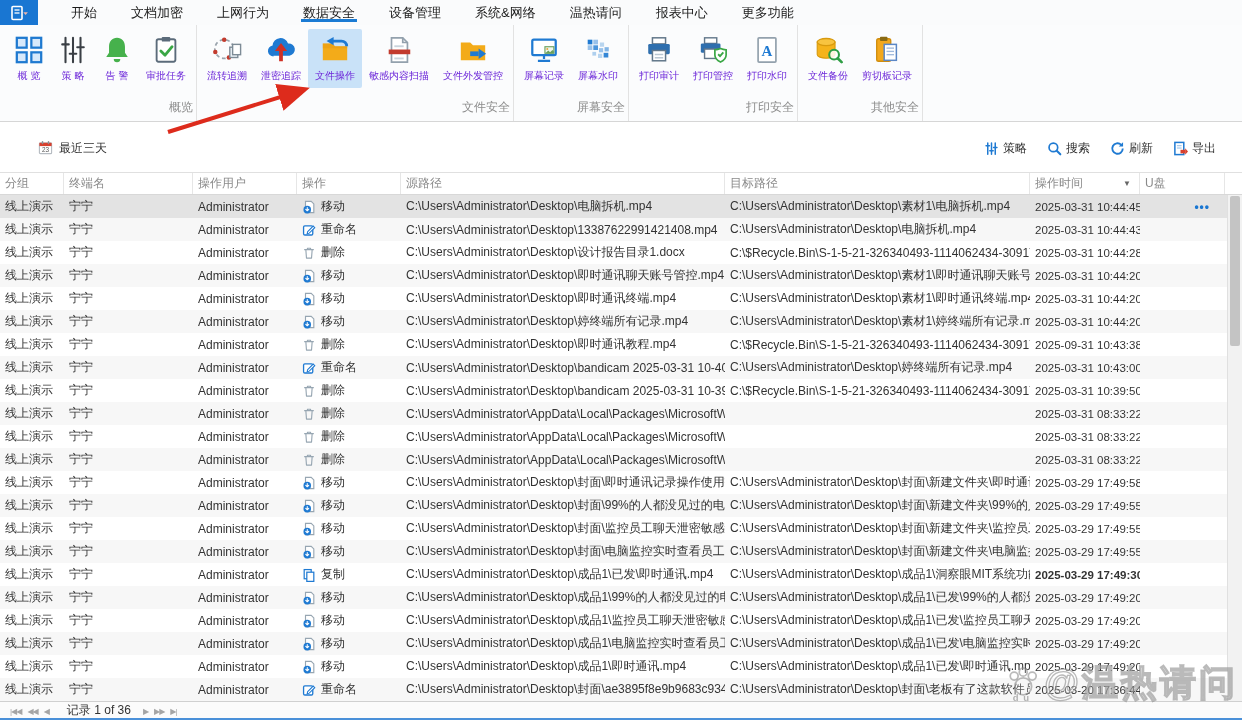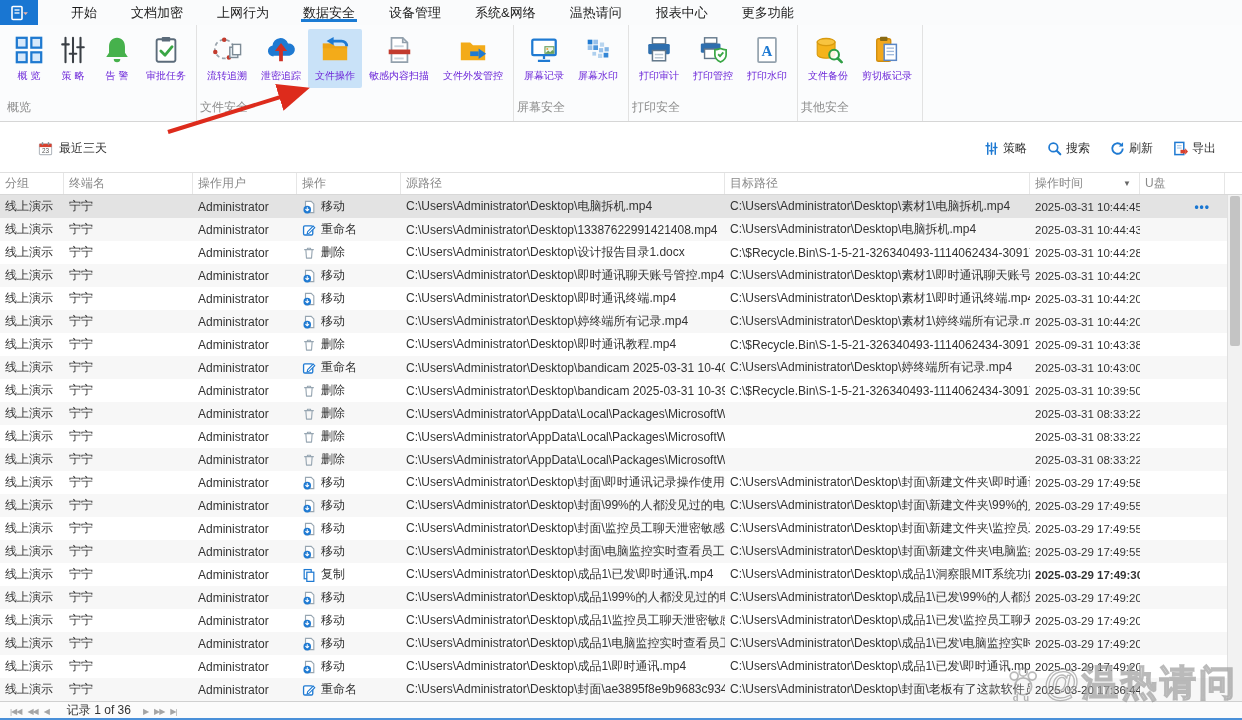--- a/index.html
+++ b/index.html
@@ -13,26 +13,26 @@
   .tabs{display:flex;align-items:center;margin-left:16px;}
   .tab{padding:0 17px;display:flex;align-items:center;font-size:13px;color:#1b1b1b;position:relative;cursor:pointer;white-space:nowrap;}
   .tab.active::after{content:"";position:absolute;left:15px;right:15px;bottom:0;height:3px;background:#1a7bd4;}
   
   .ribbon{height:96px;background:#fbfcfd;border-bottom:1px solid #d6d6d6;display:flex;padding-left:4px;}
   .rgroup{display:flex;flex-direction:column;border-right:1px solid #e2e2e2;padding:0 3px;}
   .ritems{display:flex;flex:1;align-items:flex-start;padding-top:4px;}
   .ritem{display:flex;flex-direction:column;align-items:center;gap:4px;padding:6px 7px 5px;border-radius:2px;cursor:pointer;}
   .ritem.active{background:#c9e2f8;}
   .ritem .lbl{font-size:10px;color:#6d28d9;white-space:nowrap;}
-  .rgroup-label{font-size:12px;color:#8c8c8c;text-align:left;padding:1px 0 5px;}
+  .rgroup-label{font-size:12px;color:#8c8c8c;text-align:right;padding:1px 0 5px;}
   .icon svg{display:block;}
   
   .content{position:absolute;top:122px;left:0;right:0;bottom:18px;background:#fff;}
   .filterbar{height:30px;margin-top:11px;display:flex;align-items:center;padding:0 26px 0 38px;}
-  .date-filter{display:flex;align-items:center;gap:6px;font-size:12px;color:#333;cursor:pointer;}
+  .date-filter{display:flex;align-items:flex-start;gap:6px;font-size:12px;color:#333;cursor:pointer;}
   .fb-actions{margin-left:auto;display:flex;gap:20px;}
   .fb-act{display:flex;align-items:center;gap:4px;font-size:12px;color:#333;cursor:pointer;}
   
   .thead{display:flex;height:23px;margin-top:9px;border-top:1px solid #e0e0e0;border-bottom:1px solid #d8d8d8;color:#8a8a8a;font-size:12px;box-sizing:border-box;}
   .th{display:flex;align-items:center;padding:0 5px;border-right:1px solid #e6e6e6;box-sizing:border-box;white-space:nowrap;overflow:hidden;flex:none;}
   .th .caret{margin-left:auto;color:#666;font-size:8px;padding-right:3px;}
   .tbody{position:relative;}
   .tr{display:flex;height:23px;align-items:center;font-size:12px;color:#333;cursor:default;}
   .tr.zebra{background:#f7f7f7;}
   .tr.selected{background:#e3e3e3;}

